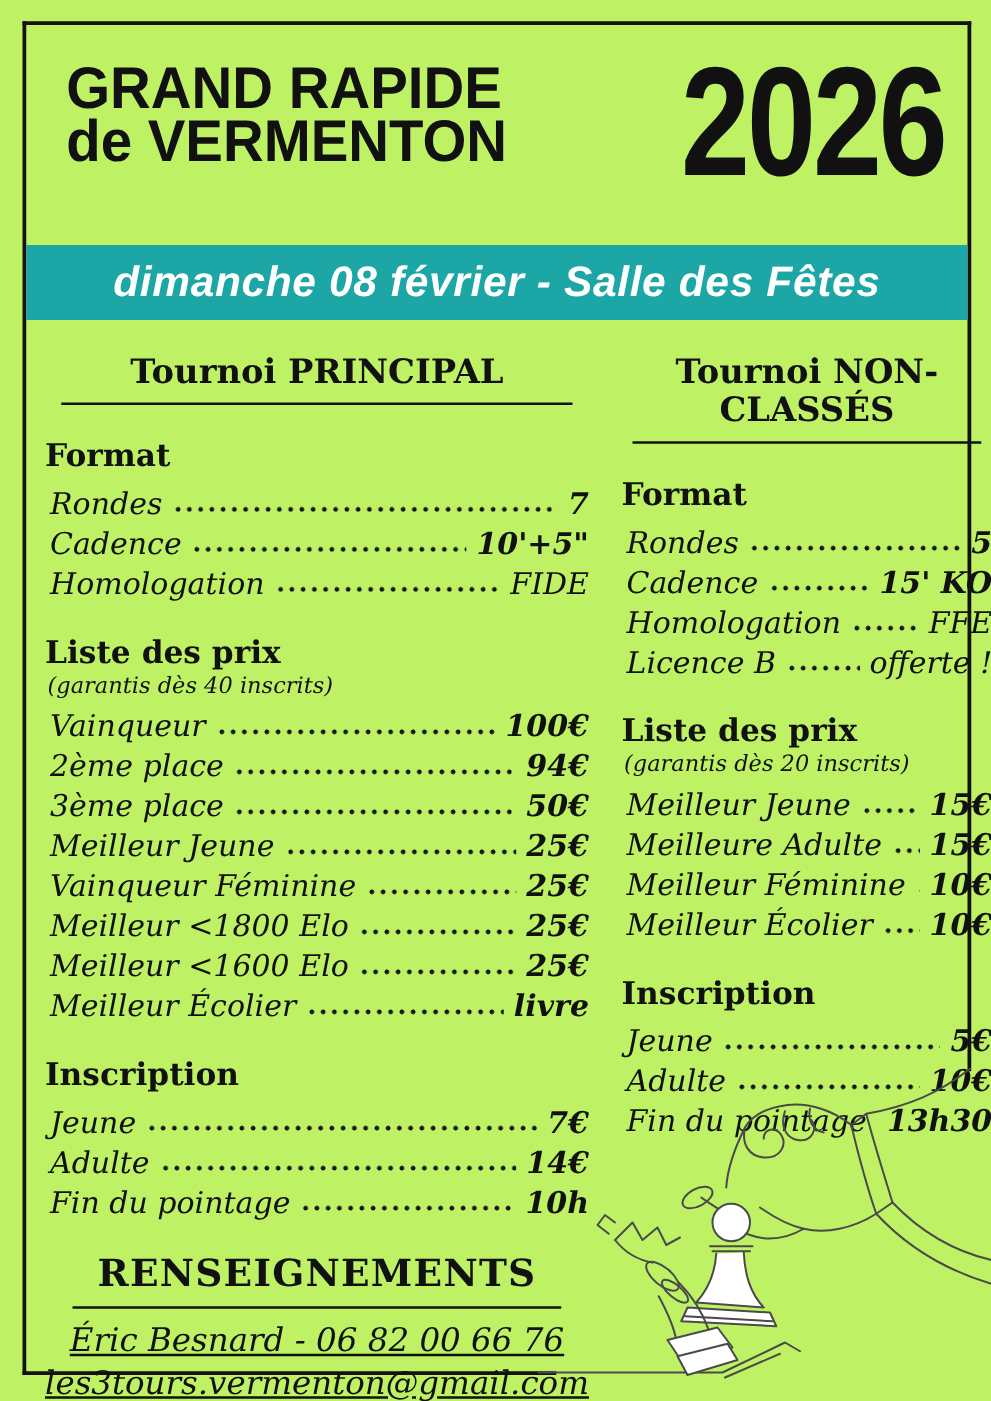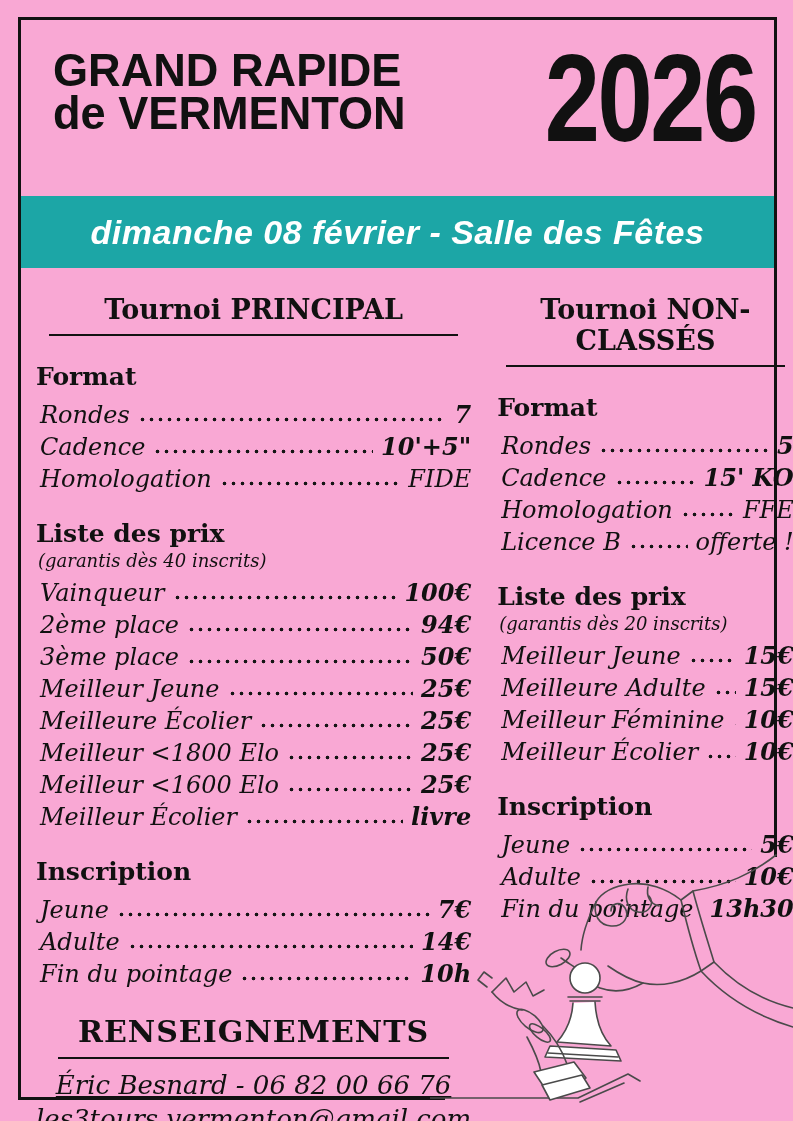--- a/index.html
+++ b/index.html
@@ -1,38 +1,38 @@
 <!DOCTYPE html>
 <html><head>
 <meta charset="utf-8">
 <style>
   html,body { margin:0; padding:0; background:#ffffff; }
   .page {
-    position:relative; width:793px; height:1121px; background:#f9a8d4;
+    position:relative; width:793px; height:1121px; background:#bef264;
     font-family:"Liberation Sans", sans-serif; color:#111; overflow:hidden;
   }
   
   .frame { position:absolute; background:#121212; }
   .frame-top    { left:18px; top:17px;  width:759px; height:3px; }
   .frame-left   { left:18px; top:17px;  width:3px;  height:1083px; }
   .frame-right  { left:774px; top:17px; width:3px;  height:840px; }
   .frame-bottom { left:18px; top:1097px; width:427px; height:3px; }
 
   .content { position:absolute; left:21px; top:20px; width:753px; }
 
   
   .title-row { display:flex; justify-content:space-between; align-items:flex-start;
                padding:28px 18px 0 32px; height:118px; }
   .title-lines { font-weight:900; font-size:47px; line-height:0.92; letter-spacing:0px;
                  transform:scaleX(0.96); transform-origin:left top; }
   .year { font-weight:900; font-size:124px; line-height:0.82; letter-spacing:-3px;
           transform:scaleX(0.80); transform-origin:right top; }
 
   
-  .banner { margin-top:30px; height:72px; display:flex; align-items:center; justify-content:center; }
+  .banner { margin-top:30px; height:60px; display:flex; align-items:center; justify-content:center; }
   .banner span { color:#fff; font-weight:bold; font-style:italic; font-size:34px; letter-spacing:0.5px; }
 
   
   .cols { display:grid; grid-template-columns:1fr 1fr; column-gap:26px; padding:26px 15px 0 15px; }
 
   .col-header { text-align:center; font-family:"DejaVu Serif", serif; font-weight:bold;
                 font-size:27px; letter-spacing:0px; margin-bottom:0; }
   .col-header-rule { height:2px; background:#121212; width:94%; margin:9px auto 0 auto; }
 
   .group { margin-top:26px; }
@@ -125,21 +125,21 @@
             <span class="lbl">3ème place</span>
             <span class="dots"></span>
             <span class="val">50€</span>
           </div>
           <div class="row">
             <span class="lbl">Meilleur Jeune</span>
             <span class="dots"></span>
             <span class="val">25€</span>
           </div>
           <div class="row">
-            <span class="lbl">Meilleure Écolier</span>
+            <span class="lbl">Vainqueur Féminine</span>
             <span class="dots"></span>
             <span class="val">25€</span>
           </div>
           <div class="row">
             <span class="lbl">Meilleur &lt;1800 Elo</span>
             <span class="dots"></span>
             <span class="val">25€</span>
           </div>
           <div class="row">
             <span class="lbl">Meilleur &lt;1600 Elo</span>

